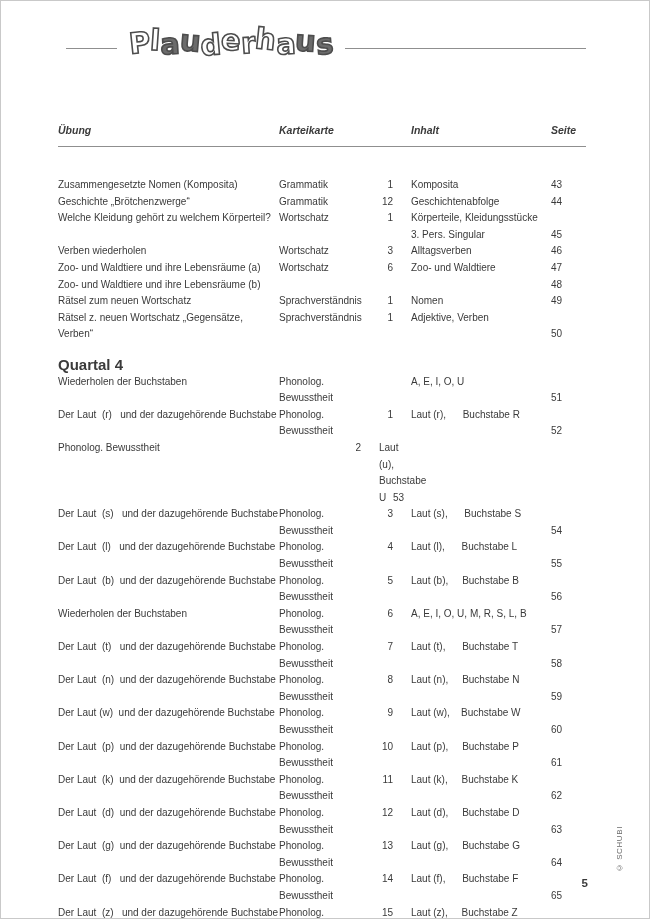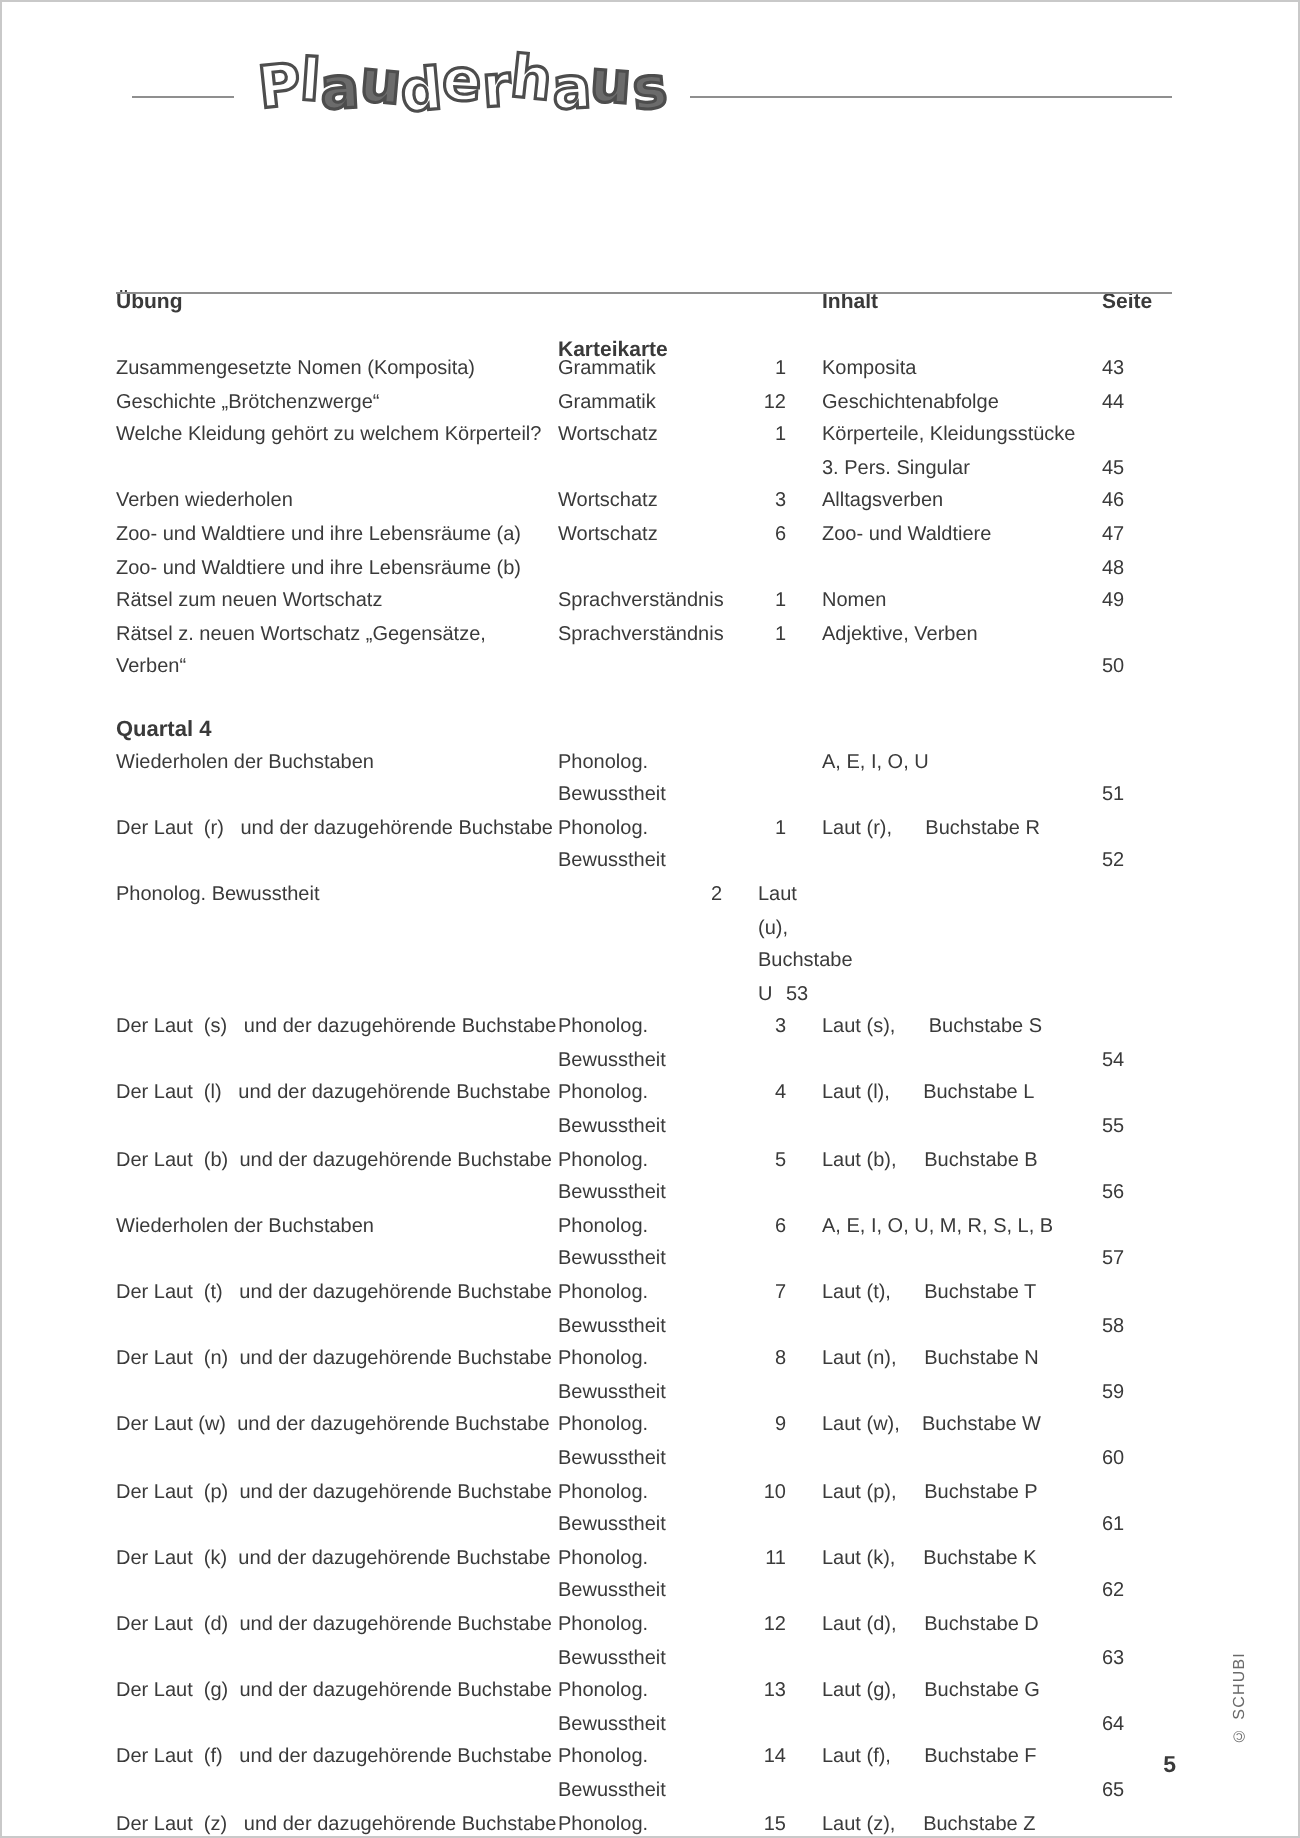--- a/index.html
+++ b/index.html
@@ -11,30 +11,30 @@
   }
   .top-rule { position:absolute; left:65px; top:47px; width:520px; height:1px; background:#8f8f8f; }
   .logo { position:absolute; left:116px; top:20px; background:#fff; padding:0 12px; display:flex; align-items:flex-end; z-index:2; }
   .logo-letter {
     font-family:"DejaVu Sans", sans-serif; font-weight:bold; font-size:29px; line-height:42px;
     color:#ffffff; -webkit-text-stroke:1.6px #4d4d4d;
     text-shadow:0 0 0 #4d4d4d; display:inline-block;
   }
   .logo-letter.filled { color:#6b6b6b; }
   .table-header {
-    position:absolute; left:57px; top:143px; width:447px;
+    position:absolute; left:57px; top:122px; width:447px;
     display:grid; grid-template-columns:221px 82px 32px 158px 1fr;
-    font-weight:bold; font-size:10.5px; line-height:14px;
-  }
-  .th-kartei { grid-column:2 / 4;margin-top:24px; }
+    font-weight:bold; font-size:10.5px; line-height:14px;font-style:italic;
+  }
+  .th-kartei { grid-column:2 / 4; }
   .th-inhalt { padding-left:18px; }
   .th-seite { text-align:left; }
   .header-underline { position:absolute; left:57px; top:145px; width:528px; height:1px; background:#8f8f8f; }
   .table-body { position:absolute; left:57px; top:176px; width:511px; font-size:10px; line-height:16.6px; }
-  .section-title { font-weight:bold; font-size:11px; margin-top:14px; line-height:16.6px; }
+  .section-title { font-weight:bold; font-size:15px; margin-top:14px; line-height:16.6px; }
   .row { display:grid; grid-template-columns:221px 82px 32px 158px 1fr; }
   .cell { align-self:start; }
   .c-uebung { white-space:pre-wrap; }
   .c-num { text-align:right; }
   .c-inhalt { padding-left:18px; white-space:pre-wrap; }
   .c-seite { text-align:left; align-self:end; }
   .copyright {
     position:absolute; right:25px; bottom:46px;
     writing-mode:vertical-rl; transform:rotate(180deg);
     font-size:8px; color:#6a6a6a; letter-spacing:0.6px;

